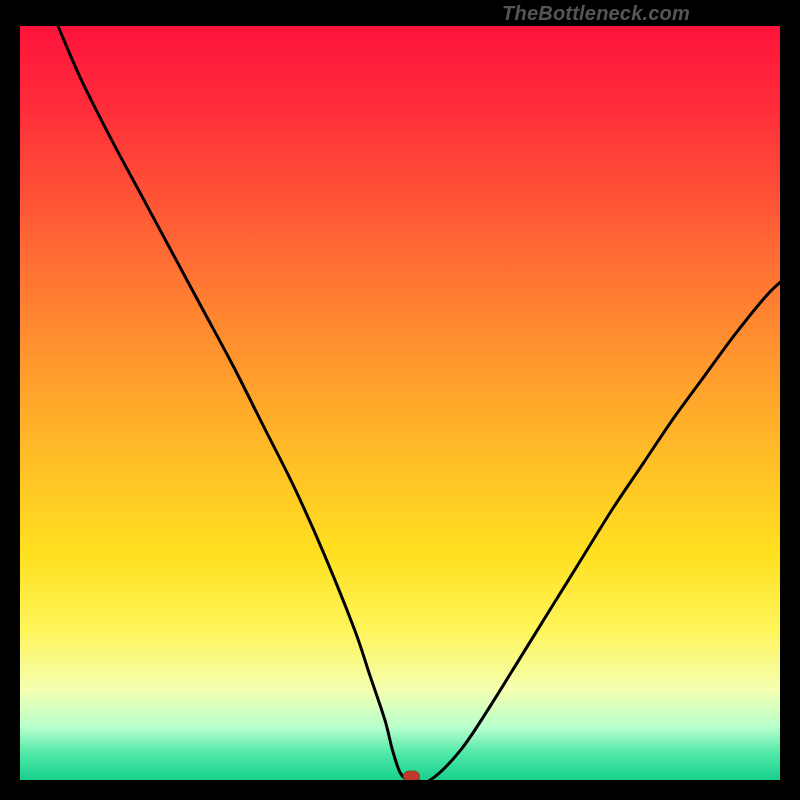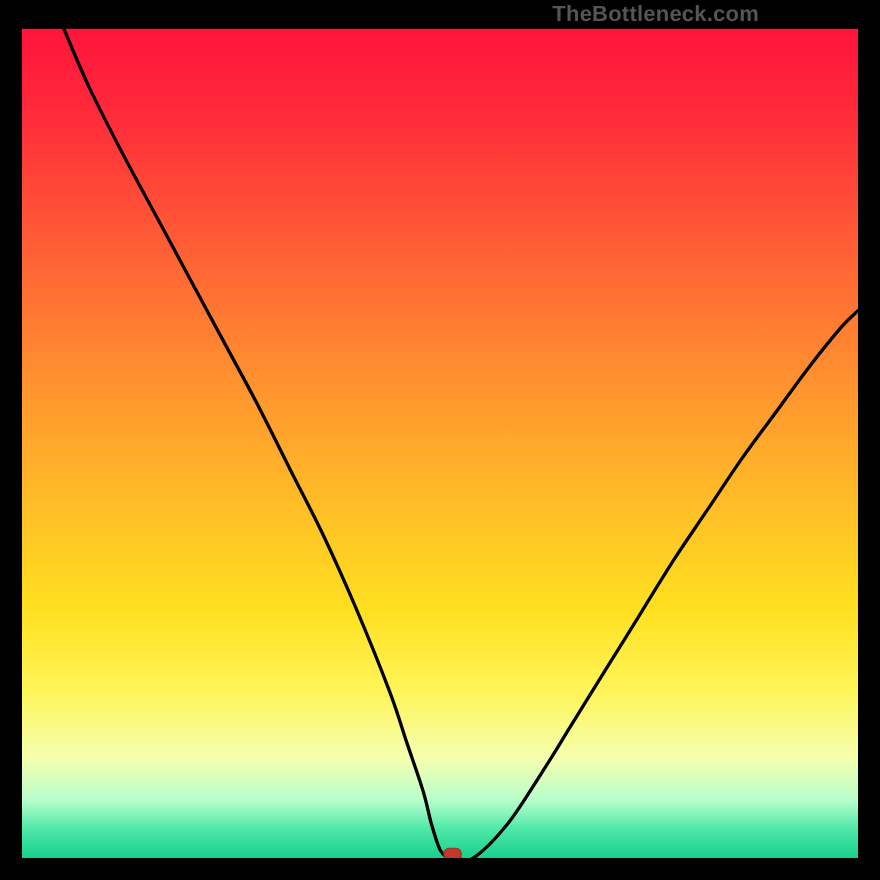--- a/index.html
+++ b/index.html
@@ -9,20 +9,21 @@
     height: 800px;
     background: #000;
     font-family: Arial, Helvetica, sans-serif;
     overflow: hidden;
   }
   .frame {
     position: relative;
     width: 700px;
     height: 800px;
     background: #000;
+    font-style: italic;
   }
   .watermark {
     position: absolute;
     top: 2px;
     right: 10px;
     color: #555;
     font-size: 20px;
     font-weight: 600;
     letter-spacing: 0.2px;
     z-index: 5;

